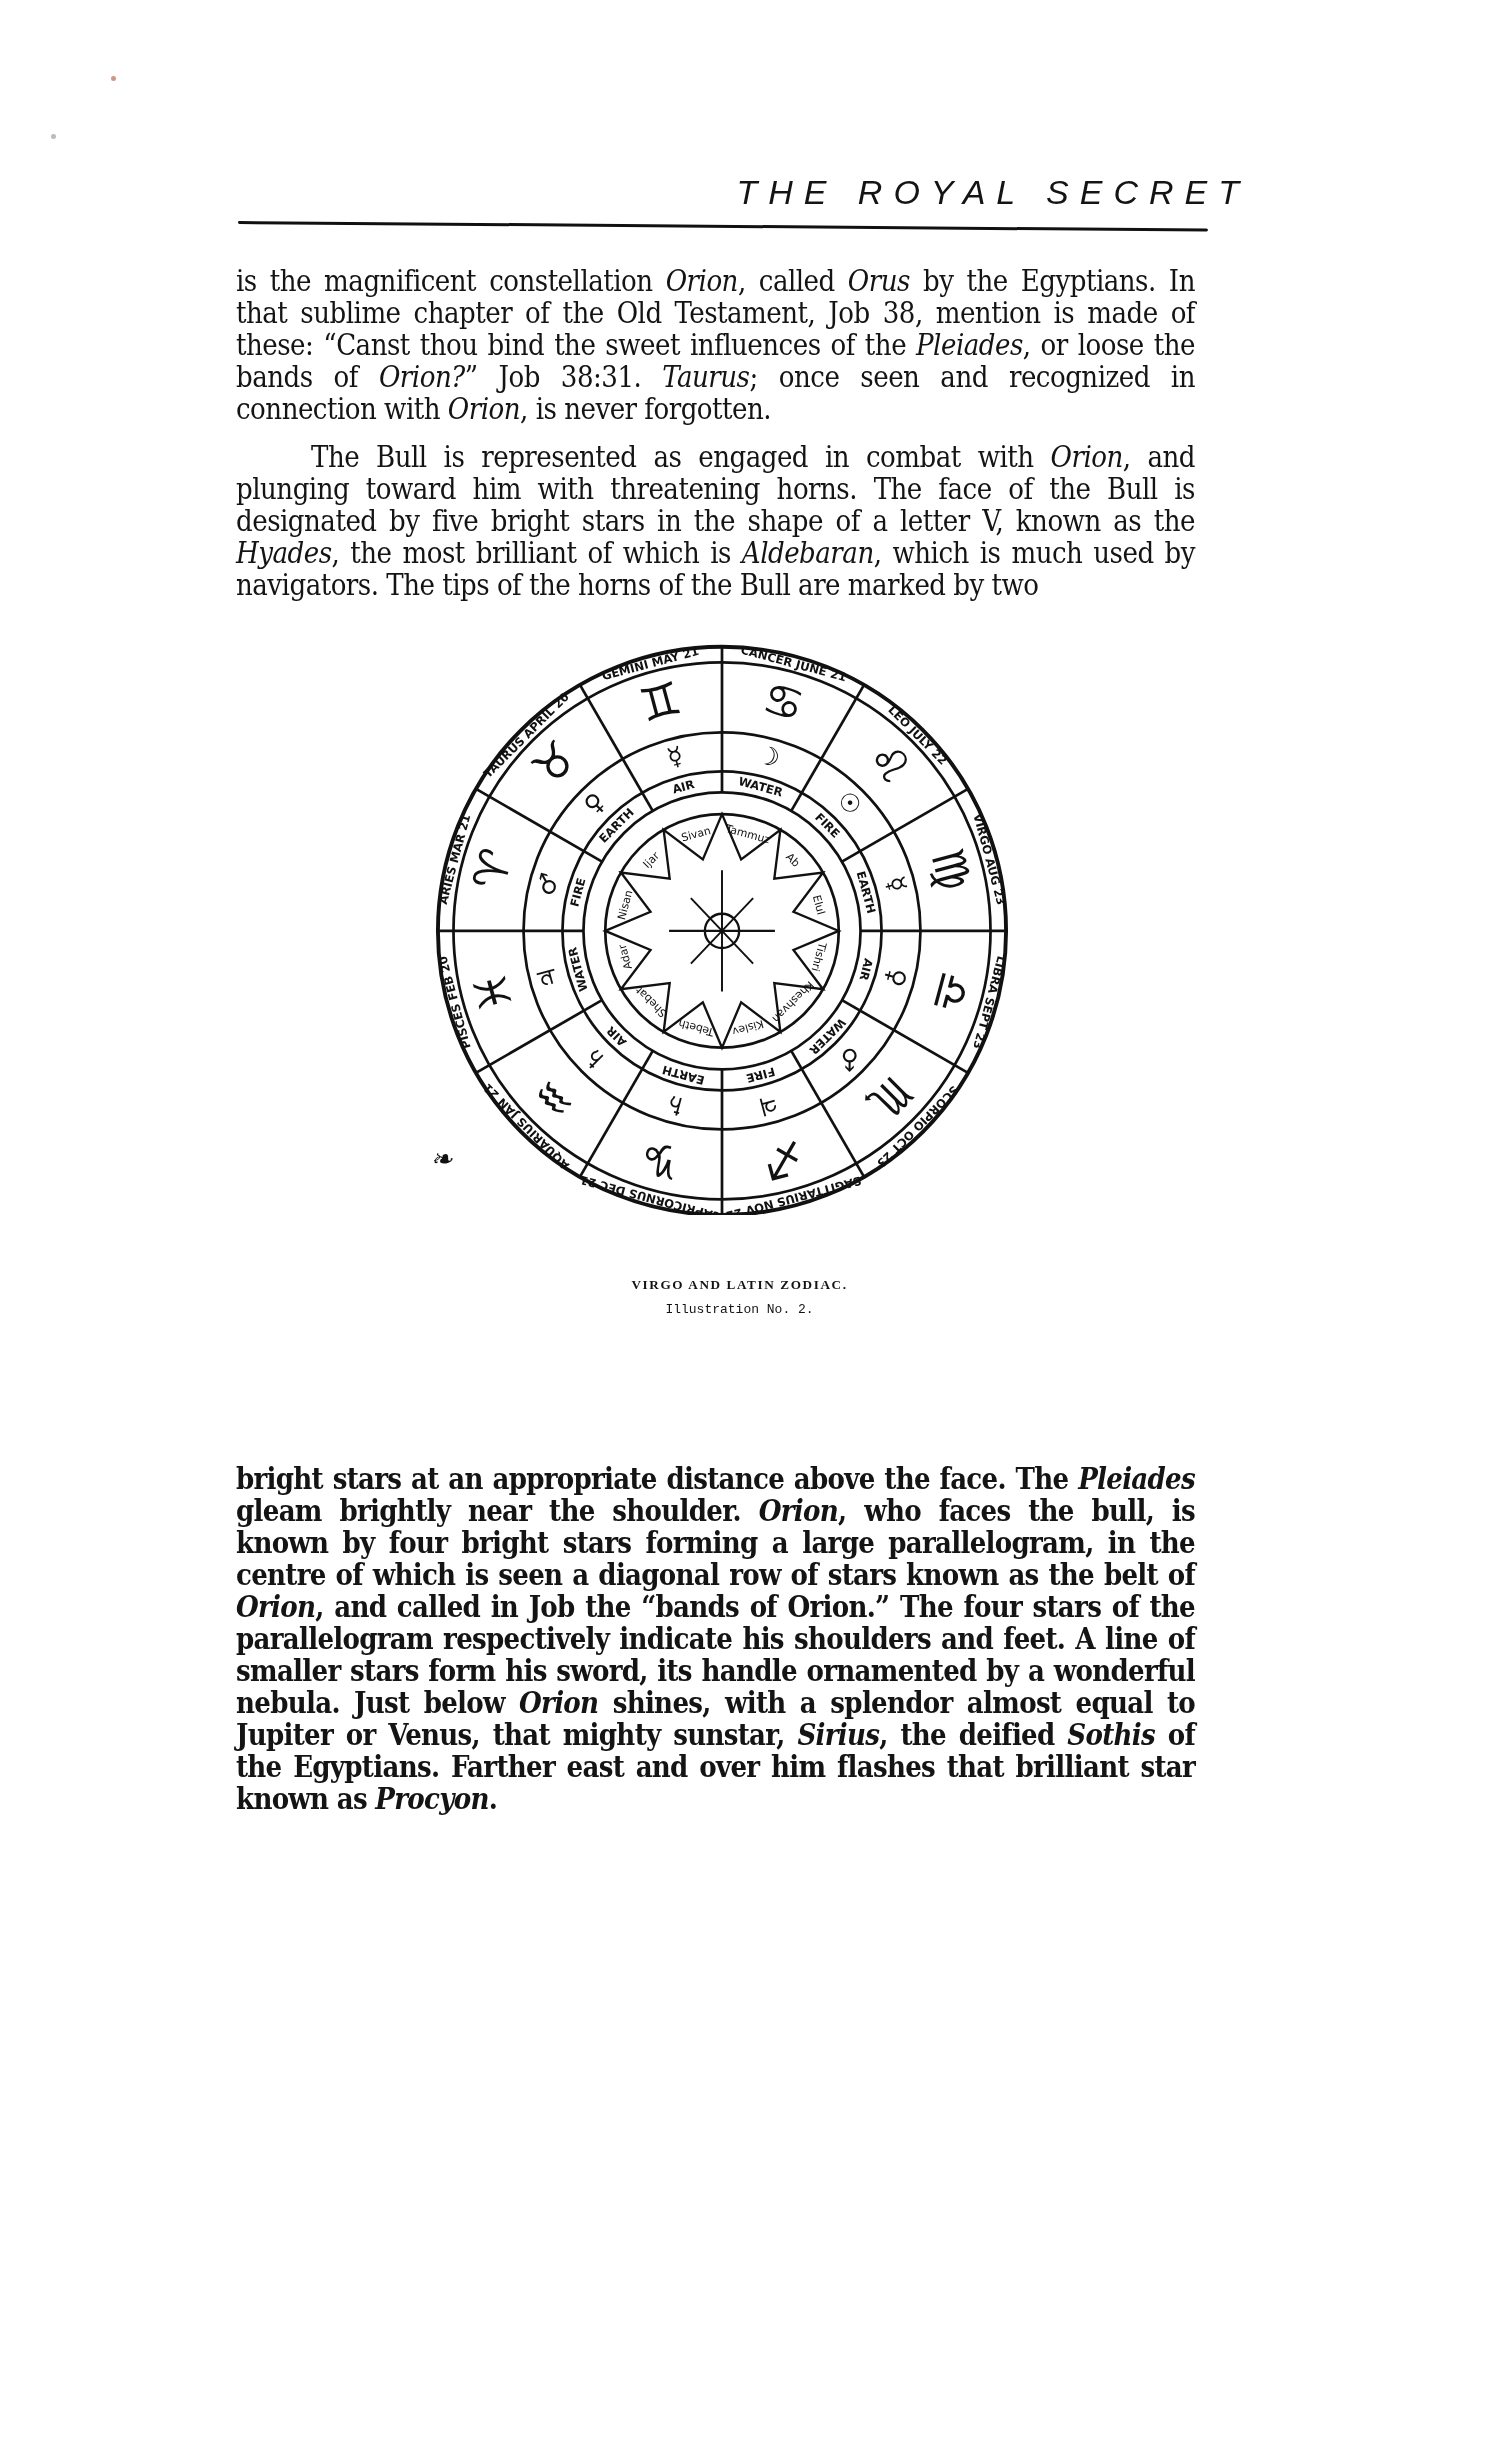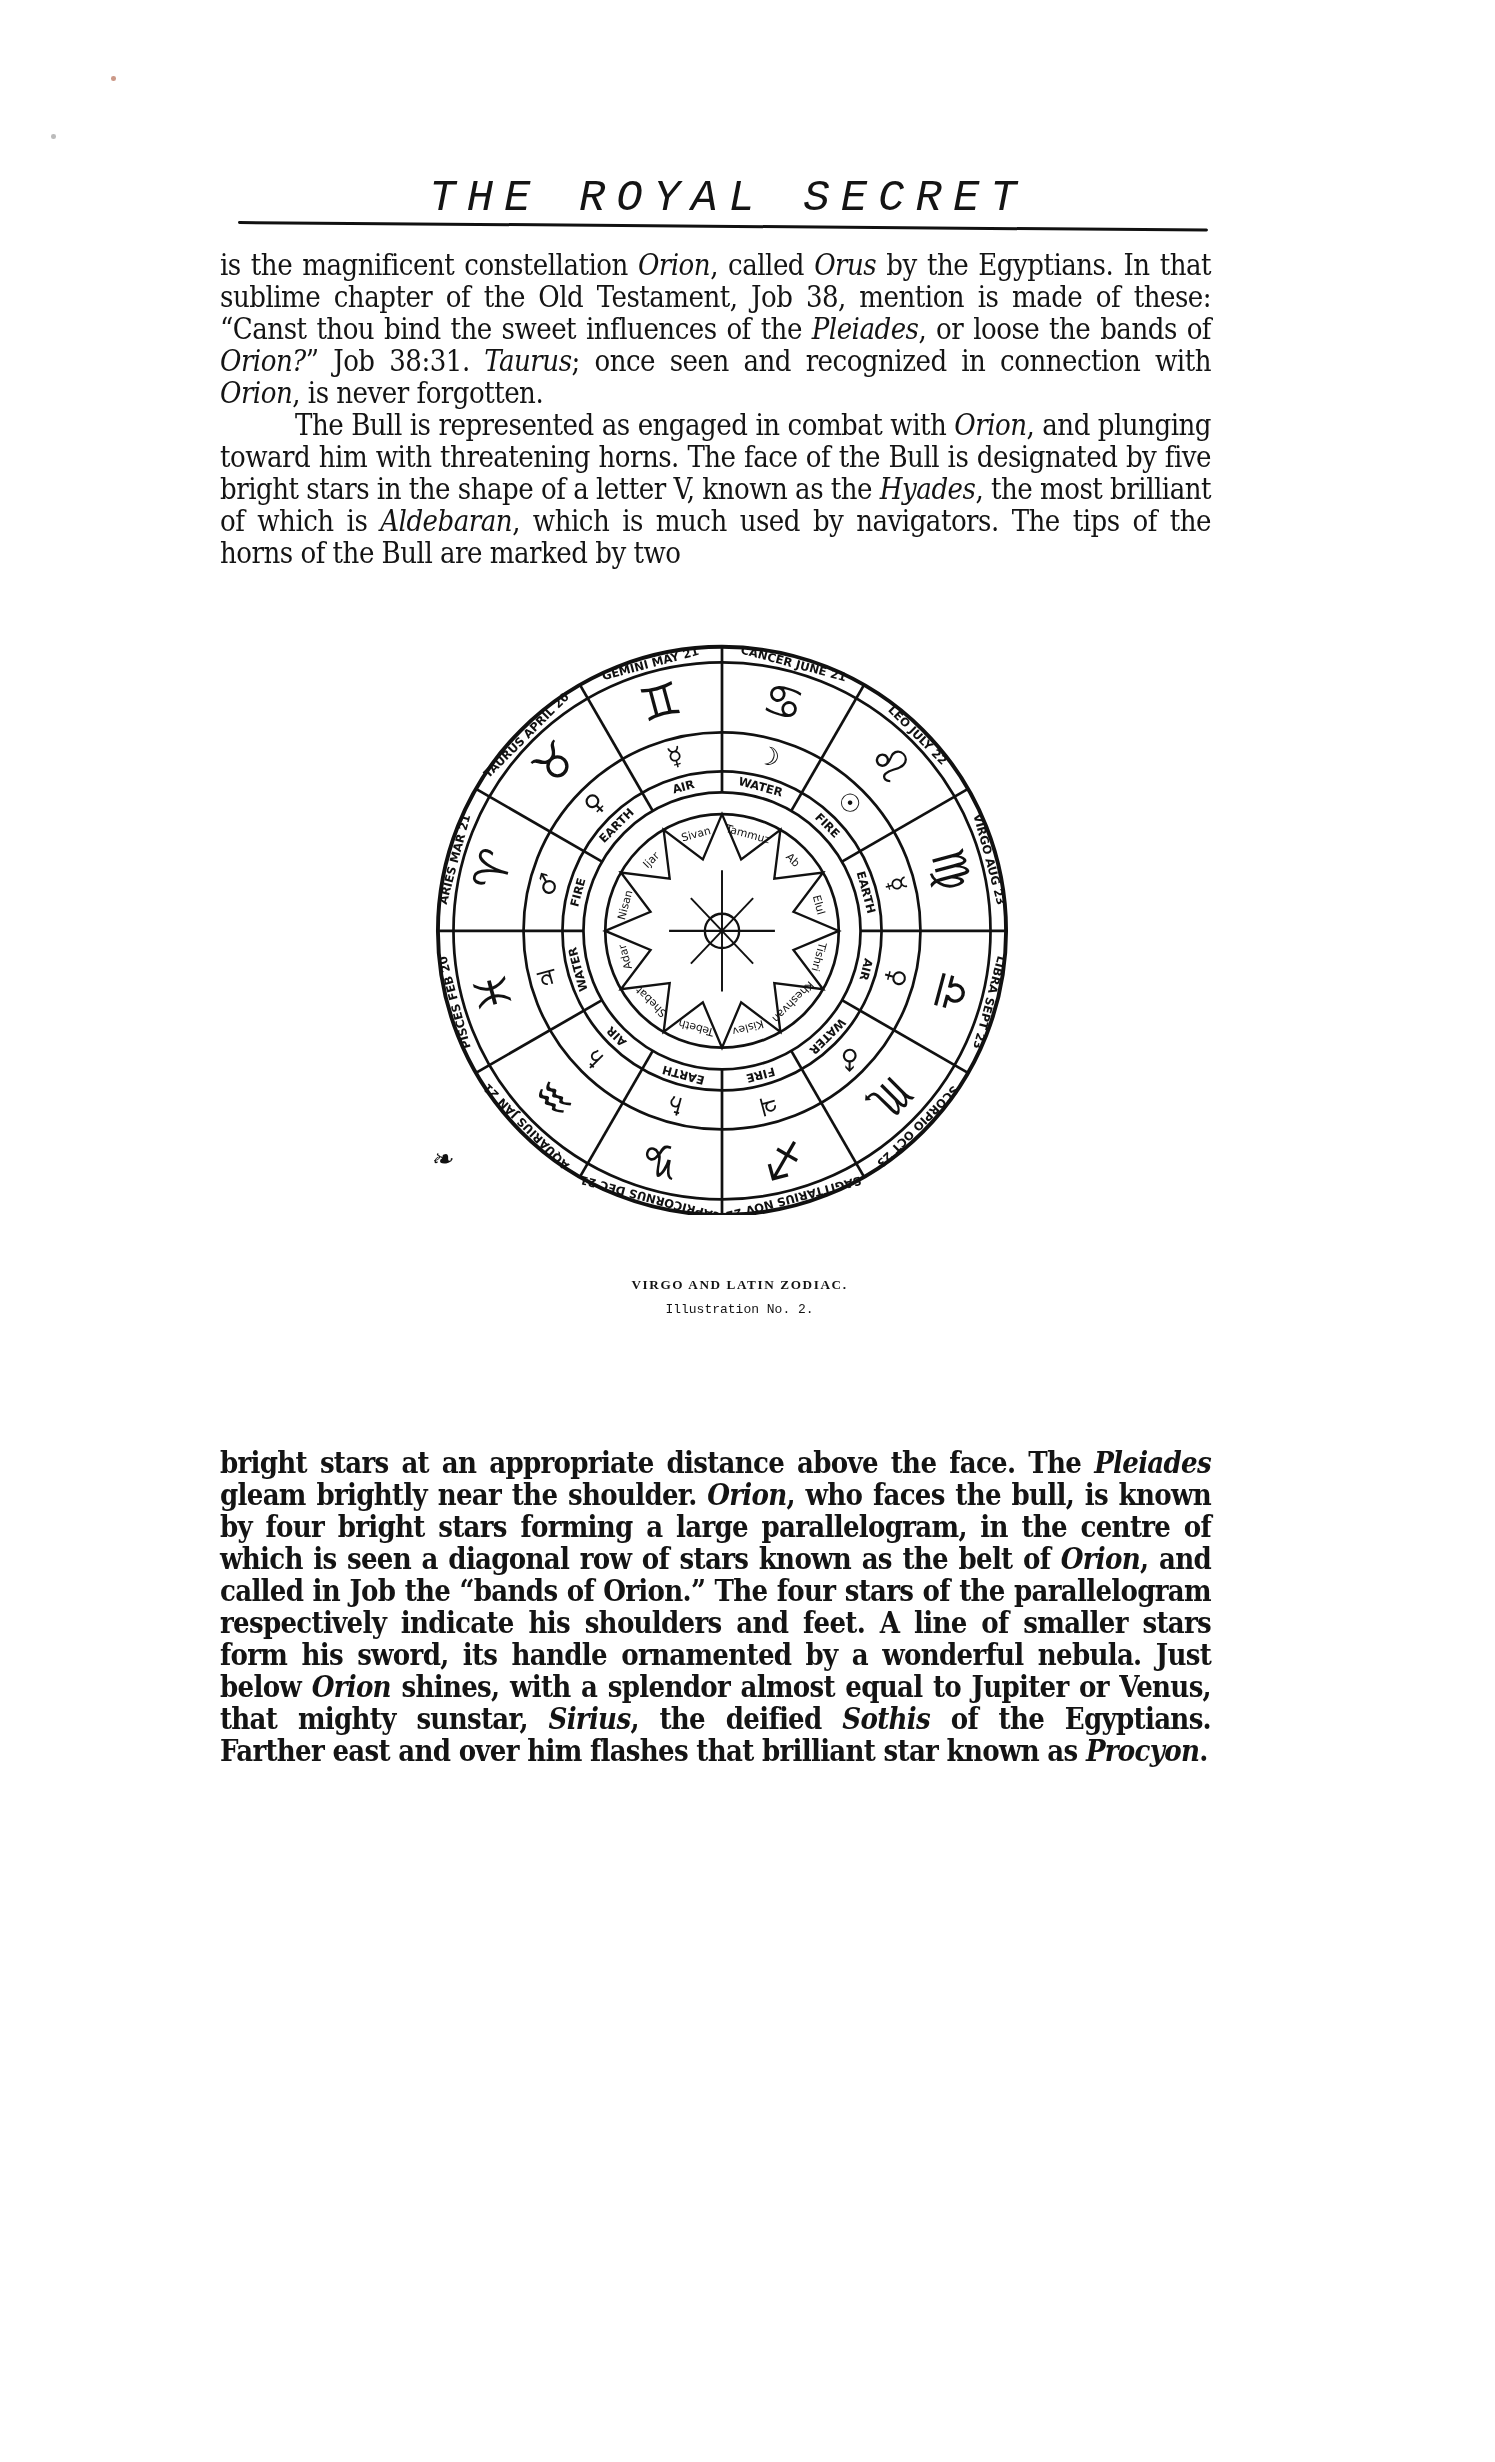--- a/index.html
+++ b/index.html
@@ -1,25 +1,25 @@
 <!DOCTYPE html>
 <html style="font-size:12.5px"><head>
   <meta charset="utf-8">
   <style>
     html, body { margin: 0; padding: 0; background: #ffffff; }
     body { width: 1495px; height: 2462px; position: relative; overflow: hidden; color: #141414;
            font-family: "DejaVu Serif", "Liberation Serif", serif; }
     .page-header { position: absolute; left: 238px; top: 173px; width: 1012px; }
-    .running-title { text-align: center; font-style: italic; font-size: 44px; letter-spacing: 11px;
-                     font-family: Liberation Mono, monospace; margin-left: -31px; }
+    .running-title { text-align: right; font-style: italic; font-size: 34px; letter-spacing: 11px;
+                     font-family: Liberation Sans, sans-serif; margin-left: -31px; }
     .header-rule { position: absolute; left: 0; top: 48px; width: 970px; height: 3.1px; background: #111;
                    transform: rotate(0.45deg); transform-origin: left center; border-radius: 1.6px; }
     .text-block { position: absolute; left: 220px; width: 991px; font-size: 29px; line-height: 32px;
                   text-align: justify; font-family: "DejaVu Serif", serif; font-stretch: condensed; }
-    .text-block p { margin: 0; }
+    .text-block p { margin: 16px; }
     .text-block .indent { text-indent: 75px; }
     .block-1 { top: 249px; letter-spacing: -0.5px; }
     .block-2 { top: 1447px; letter-spacing: -0.7px; font-weight: 600; }
     em { font-style: italic; }
     .diagram { position: absolute; left: 399px; top: 639px; width: 646px; height: 576px; }
     .caption { position: absolute; left: 467px; width: 545px; text-align: center; }
     .caption-title { top: 1277px; font-size: 13.2px; font-weight: bold; letter-spacing: 1.6px;
                      font-family: "Liberation Serif", serif; }
     .caption-sub { top: 1302px; font-size: 13px; font-family: Liberation Mono, monospace; }
     .speck { position: absolute; background: #888; border-radius: 50%; }

